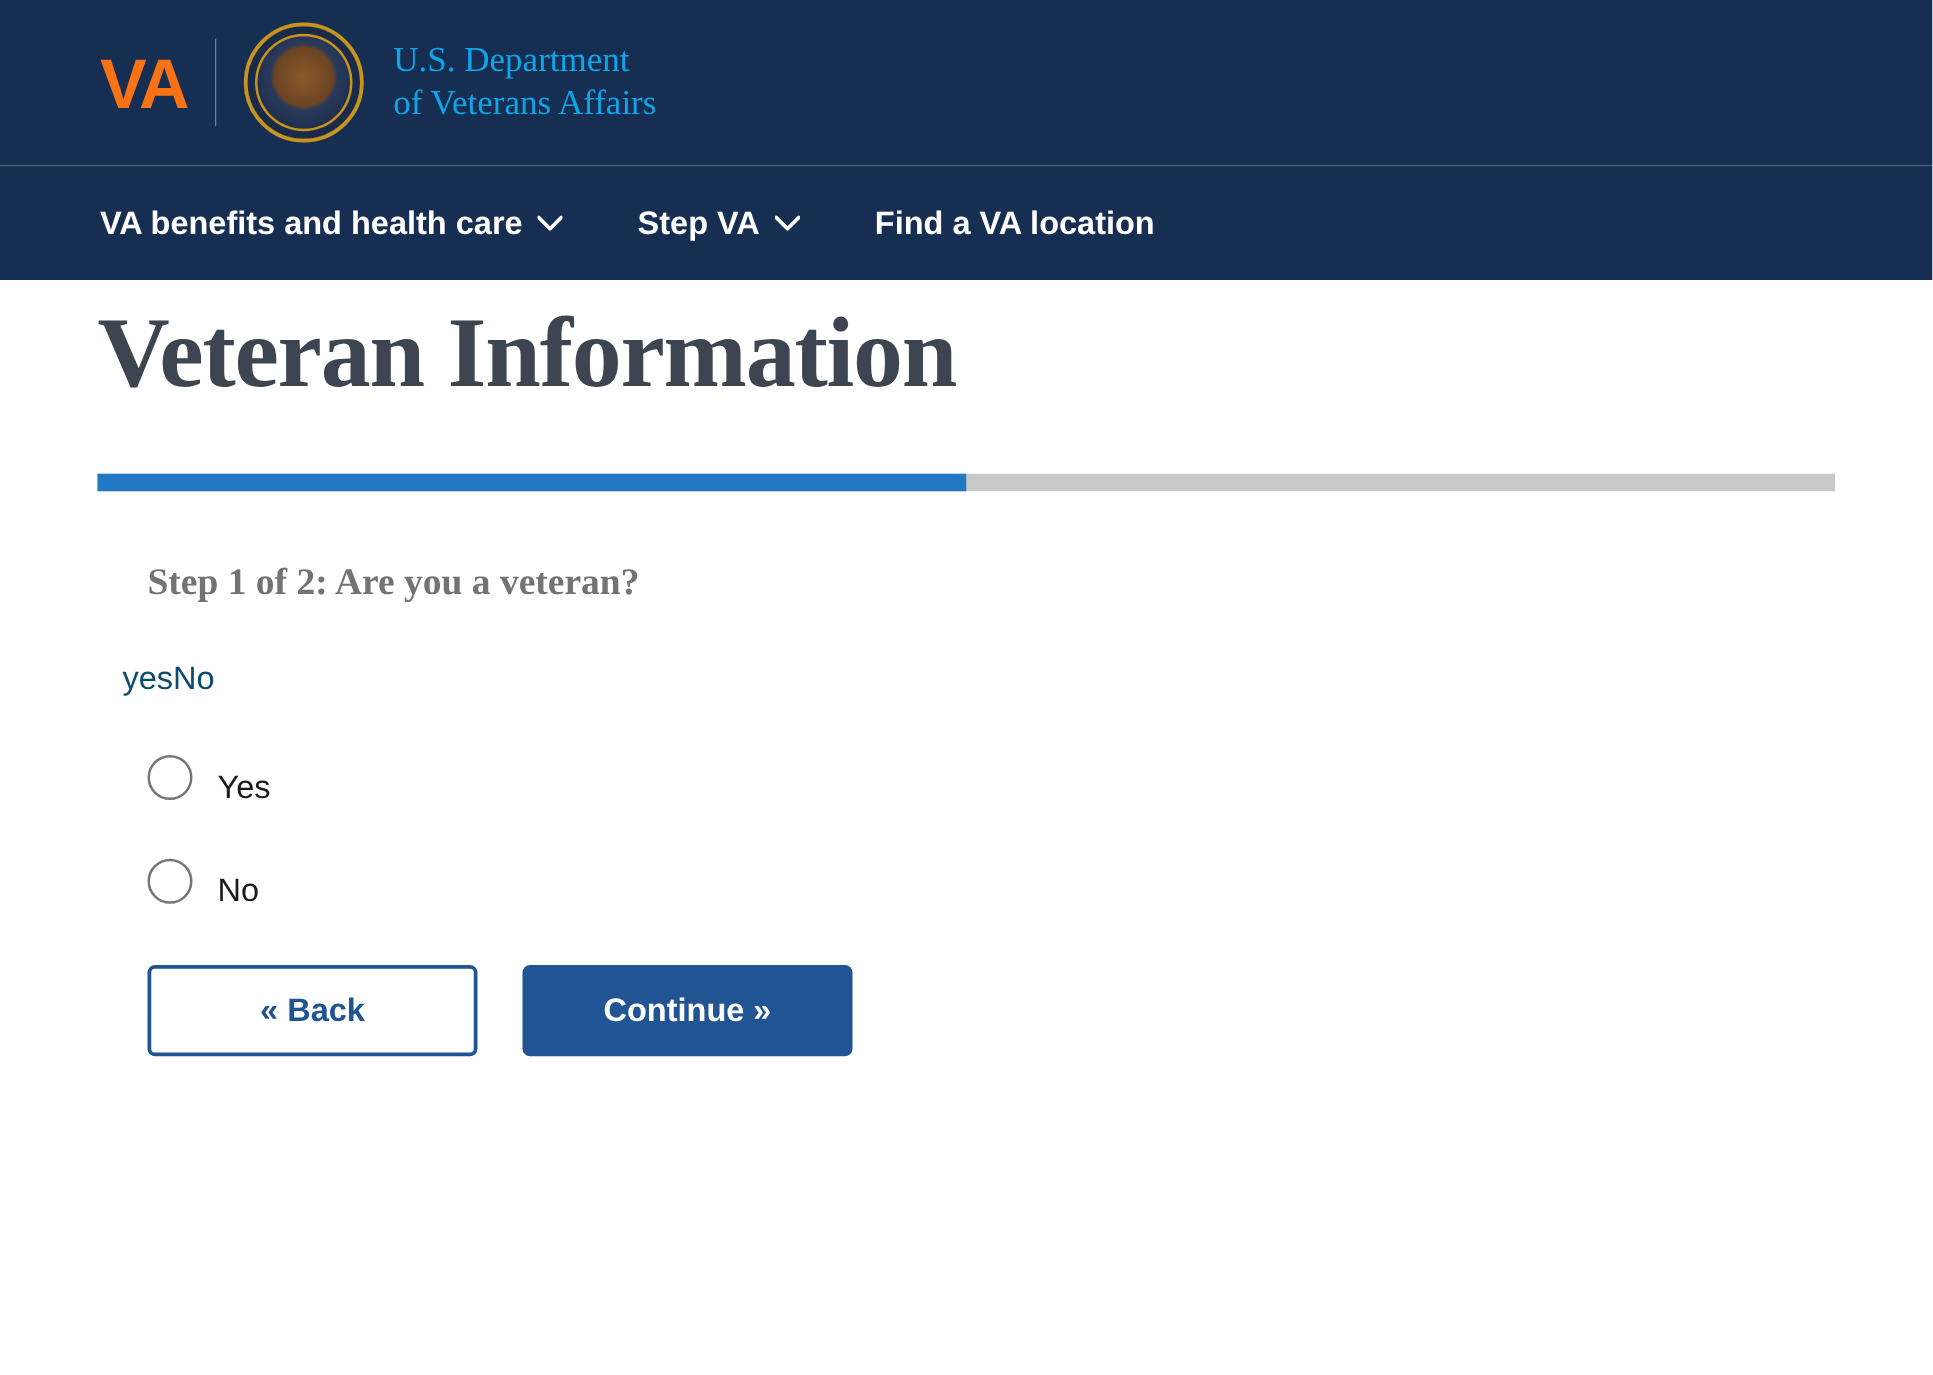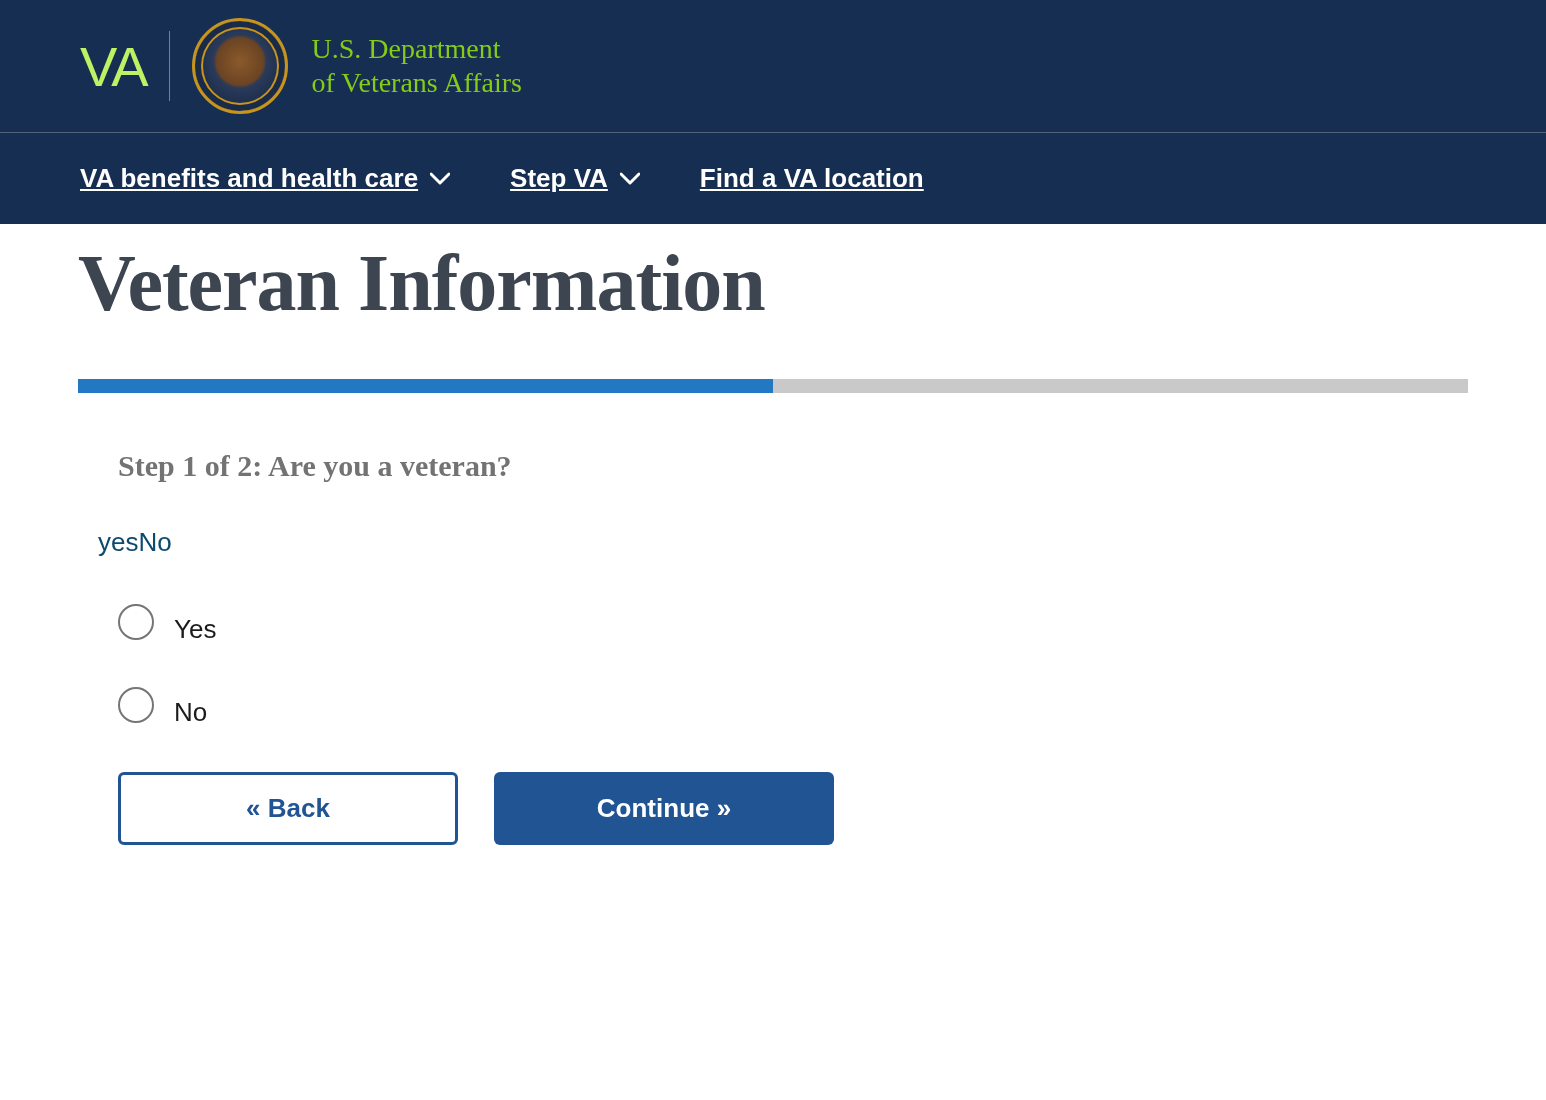--- a/index.html
+++ b/index.html
@@ -10,24 +10,24 @@
       color: #fff;
     }
     .header-top {
       display: flex;
       align-items: center;
       padding: 18px 80px 18px 80px;
       border-bottom: 1px solid rgba(255,255,255,0.25);
     }
     .va-logo {
       font-family: 'Helvetica Neue', Arial, sans-serif;
-      font-weight: 400;
+      font-weight: 700;
       font-size: 56px;
       letter-spacing: -2px;
-      color: #bef264;
+      color: #f97316;
     }
     .divider {
       width: 1px;
       height: 70px;
       background: rgba(255,255,255,0.4);
       margin: 0 22px;
     }
     .seal {
       width: 96px;
       height: 96px;
@@ -35,39 +35,38 @@
       background: radial-gradient(circle at 50% 45%, #8b5a2b 0%, #6b4423 35%, #2a3a5a 40%, #1a2b4a 70%);
       border: 3px solid #c7941e;
       position: relative;
       box-shadow: inset 0 0 0 6px #1a2b4a, inset 0 0 0 8px #c7941e;
       margin-right: 24px;
     }
     .dept-text {
       font-family: Georgia, serif;
       font-size: 28px;
       line-height: 1.2;
-      color: #84cc16;
+      color: #0ea5e9;
     }
     
     .nav {
       display: flex;
       padding: 0 80px;
       gap: 60px;
     }
     .nav-item {
       font-family: 'Helvetica Neue', Arial, sans-serif;
       font-weight: 700;
       font-size: 26px;
       color: #fff;
       padding: 30px 0;
       display: flex;
       align-items: center;
       gap: 12px;
       cursor: pointer;
-      text-decoration: underline;
     }
     .chevron {
       display: inline-block;
     }
     .chevron svg { display: block; }
     
     .main {
       padding: 0 78px 80px;
     }
     .page-title {
@@ -137,21 +136,21 @@
       display: flex;
       gap: 36px;
       margin-left: 40px;
       margin-top: 44px;
     }
     .btn {
       font-family: 'Helvetica Neue', Arial, sans-serif;
       font-weight: 700;
       font-size: 26px;
       padding: 18px 0;
-      width: 340px;
+      width: 264px;
       text-align: center;
       border-radius: 6px;
       cursor: pointer;
       border: none;
     }
     .btn-back {
       background: #fff;
       color: #205493;
       border: 3px solid #205493;
     }

